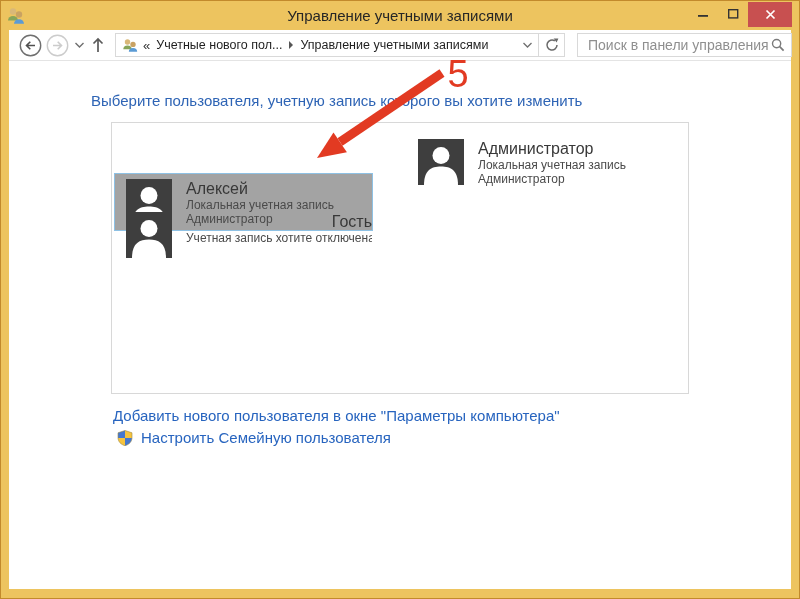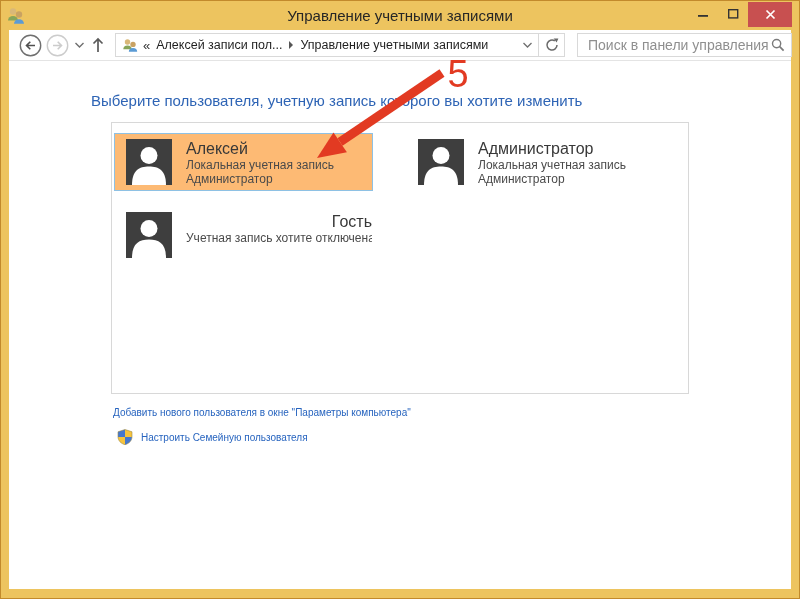--- a/index.html
+++ b/index.html
@@ -30,29 +30,29 @@
   .addr-chevron{width:22px;height:100%;display:flex;align-items:center;justify-content:center;}
   .refreshbtn{width:26px;height:100%;border-left:1px solid #d9d9d9;display:flex;align-items:center;justify-content:center;}
   .searchbox{display:flex;align-items:center;height:24px;border:1px solid #d9d9d9;margin-left:12px;flex:1;padding:0 6px 0 8px;background:#fff;}
   .searchbox input{border:none;outline:none;flex:1;font-size:14px;color:#333;font-family:"Liberation Sans",sans-serif;background:transparent;min-width:0;}
   .searchbox input::placeholder{color:#8f8f8f;opacity:1;}
   
   .content{position:absolute;top:31px;left:0;right:0;bottom:0;background:#fff;}
   .heading{position:absolute;left:82px;top:31px;font-size:15px;color:#2e64b5;}
   .listbox{position:absolute;left:102px;top:61px;width:578px;height:272px;border:1px solid #d8d8d8;background:#fff;}
   .tile{position:absolute;width:259px;height:58px;border:1px solid transparent;display:flex;cursor:default;}
-  .tile.selected{background:#fdba74;border-color:#8ec1e4;}
+  .tile.selected{background:#a3a3a3;border-color:#8ec1e4;margin-top:40px;}
   .tile-1{left:2px;top:10px;}
   .tile-2{left:294px;top:10px;}
   .tile-3{left:2px;top:83px;text-align:right;}
   .avatar{width:46px;height:46px;margin:5px 0 0 11px;flex:0 0 auto;}
   .tile-text{margin-left:14px;padding-top:5px;overflow:hidden;}
   .tile-name{font-size:16px;color:#383838;line-height:19px;white-space:nowrap;}
   .tile-sub{font-size:12px;color:#4a4a4a;line-height:14px;white-space:nowrap;}
-  .link{font-size:10px;color:#2764bf;cursor:pointer;text-decoration:none;white-space:nowrap;}
+  .link{font-size:15px;color:#2764bf;cursor:pointer;text-decoration:none;white-space:nowrap;}
   .link1{position:absolute;left:104px;top:346px;}
   .link2row{position:absolute;left:108px;top:368px;display:flex;align-items:center;}
   .link2row .link{margin-left:8px;}
   
   .annotation{position:absolute;left:0;top:0;width:800px;height:599px;pointer-events:none;z-index:30;}
 </style>
 </head>
 <body>
 
 <div class="window">
@@ -116,21 +116,21 @@
         <div class="crumbs">
           <span style="display:flex;">
             <svg width="17" height="15" viewBox="0 0 17 15">
               <circle cx="5.5" cy="4" r="2.7" fill="#d9b878"></circle>
               <path d="M1.3,11.2 a4.2,3.8 0 0 1 8.4,0 Z" fill="#87a559"></path>
               <circle cx="11" cy="6.4" r="2.7" fill="#c9a262"></circle>
               <path d="M6.8,13.8 a4.2,3.8 0 0 1 8.4,0 Z" fill="#5b9bd5"></path>
             </svg>
           </span>
           <span class="collapsed-marker">«</span>
-          <span class="crumb">Алексей записи пол...</span>
+          <span class="crumb">Учетные нового пол...</span>
           <span class="crumb-sep"></span>
           <span class="crumb">Управление учетными записями</span>
         </div>
         <div class="addr-chevron">
           <svg width="9" height="6" viewBox="0 0 9 6">
               <path d="M0.5,1 L4.5,5 L8.5,1" fill="none" stroke="#6f6f6f" stroke-width="1.3"></path>
             </svg>
         </div>
         <div class="refreshbtn">
           <svg width="14" height="14" viewBox="0 0 14 14">

